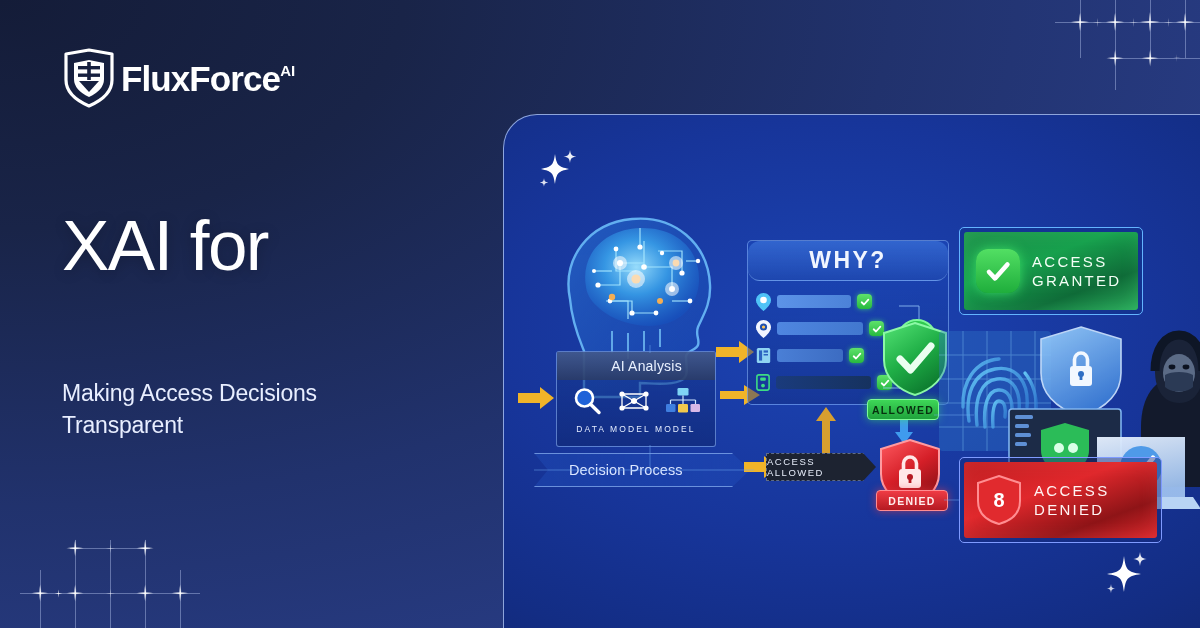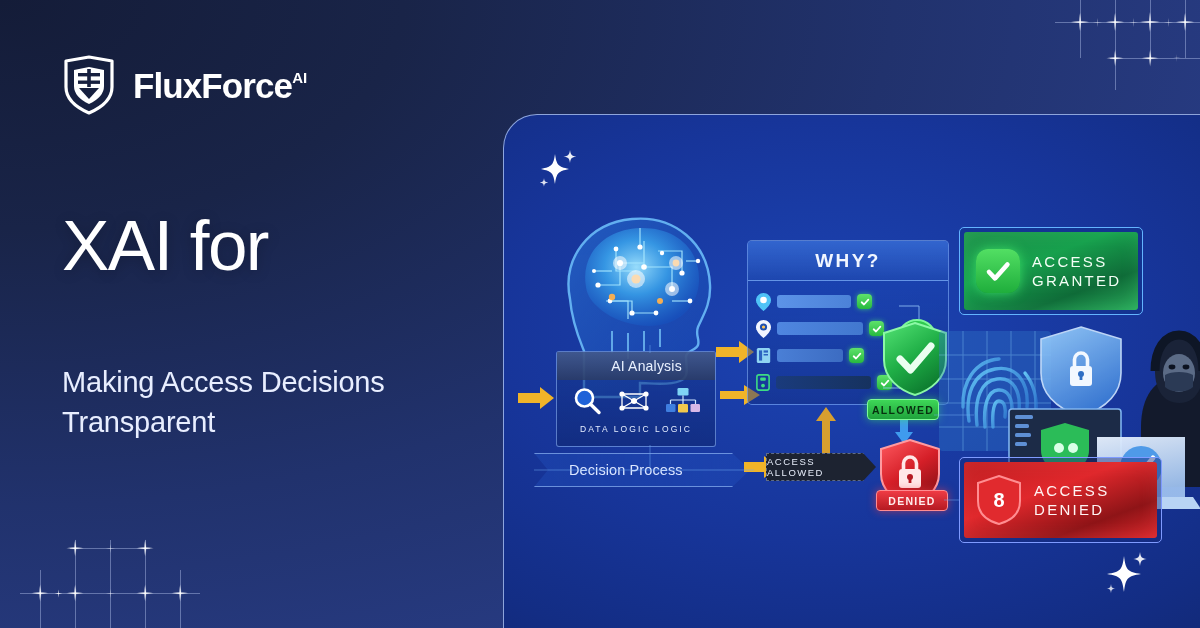--- a/index.html
+++ b/index.html
@@ -39,42 +39,42 @@
     -webkit-mask-image:radial-gradient(closest-side,#000 10%,transparent 100%);
     mask-image:radial-gradient(closest-side,#000 10%,transparent 100%); }
   .star::after  { width:14%; height:100%; box-shadow:0 0 4px rgba(255,255,255,.9);
     -webkit-mask-image:radial-gradient(closest-side,#000 10%,transparent 100%);
     mask-image:radial-gradient(closest-side,#000 10%,transparent 100%); }
 
   .spark { position:absolute; pointer-events:none; transform:translate(-50%,-50%); }
 
   
   .logo-row {
-    position:absolute; left:62px; top:55px;
-    display:flex; align-items:center; gap:17px;text-align:right;
+    position:absolute; left:62px; top:48px;
+    display:flex; align-items:center; gap:5px;text-align:right;
   }
   .logo-mark { width:54px; height:60px; flex:none; }
   .logo-text {
     font-size:35px; font-weight:bold; color:#ffffff;
     letter-spacing:-.9px; line-height:1;
     display:flex; align-items:flex-start;
   }
   .logo-sup { font-size:15px; font-weight:bold; margin-top:2px; letter-spacing:0; }
 
   .headline {
     position:absolute; left:62px; top:208px;
     font-size:71px; font-weight:normal; color:#ffffff;
     line-height:1.07; letter-spacing:-1.6px;
     text-shadow:0 2px 14px rgba(0,0,0,.22);
   }
   .headline .l2 { display:block; }
 
   .subhead {
-    position:absolute; left:62px; top:362px;
-    font-size:29px; color:#e8eeff; font-weight:400;
+    position:absolute; left:62px; top:378px;
+    font-size:23px; color:#e8eeff; font-weight:400;
     line-height:1.38; letter-spacing:-.2px;
   }
   .subhead .s2 { display:block; }
 
   
   .panel {
     position:absolute; left:503px; top:114px;
     width:720px; height:540px;
     border-top-left-radius:34px;
     border-bottom-left-radius:0;
@@ -123,21 +123,21 @@
   .why-panel {
     position:absolute; left:243px; top:125px; width:202px; height:165px;
     border:1px solid rgba(140,185,255,.55); border-radius:5px;
     background:linear-gradient(180deg, rgba(28,74,190,.55), rgba(18,45,128,.45));
     overflow:hidden;
   }
   .why-head {
     height:40px; display:flex; align-items:center; justify-content:center;
     background:linear-gradient(180deg, rgba(58,112,215,.75), rgba(32,74,175,.55));
     border-bottom:1px solid rgba(150,195,255,.5);
-    color:#f1f6ff; font-size:19px; font-weight:bold; letter-spacing:2.4px;
+    color:#f1f6ff; font-size:23px; font-weight:bold; letter-spacing:2.4px;border-radius:12px;
   }
   .why-rows { padding:7px 8px 0 8px; }
   .why-row { display:flex; align-items:center; gap:6px; height:27px; }
   .why-bar { height:13px; border-radius:3px; flex:none; }
   .why-check {
     width:15px; height:15px; border-radius:4px; flex:none;
     background:linear-gradient(180deg,#5ee26a,#27b93f);
     box-shadow:0 0 5px rgba(70,230,110,.65);
     display:flex; align-items:center; justify-content:center;
   }
@@ -399,21 +399,21 @@
           <svg width="34" height="28" viewBox="0 0 34 28">
             <rect x="11.5" y="1" width="11" height="7.5" rx="1.3" fill="#7fd4f5"></rect>
             <g stroke="#cfe6ff" stroke-width="1.2" fill="none">
               <path d="M17 8.5 V13 M4.5 13 H29.5 M4.5 13 V17 M17 13 V17 M29.5 13 V17"></path>
             </g>
             <rect x="0" y="17" width="9.5" height="8" rx="1.3" fill="#3f7fe0"></rect>
             <rect x="12" y="17" width="10" height="8.6" rx="1.3" fill="#f2c94c"></rect>
             <rect x="24.5" y="17" width="9.5" height="8" rx="1.3" fill="#d8b9e8"></rect>
           </svg>
         </div>
-        <div class="ai-card-foot">DATA LOGIC LOGIC</div>
+        <div class="ai-card-foot">DATA MODEL MODEL</div>
       </div>
 
       <div class="dp-banner">
         <span>Decision Process</span>
       </div>
 
       <svg class="arrow" style="left:14px; top:272px; width:36px; height:22px;" viewBox="0 0 36 22">
         <path d="M0 6 H22 V0 L36 11 L22 22 V16 H0 Z" fill="#f0b429"></path>
       </svg>
       <svg class="arrow" style="left:216px; top:268px; width:40px; height:24px;" viewBox="0 0 40 24">

